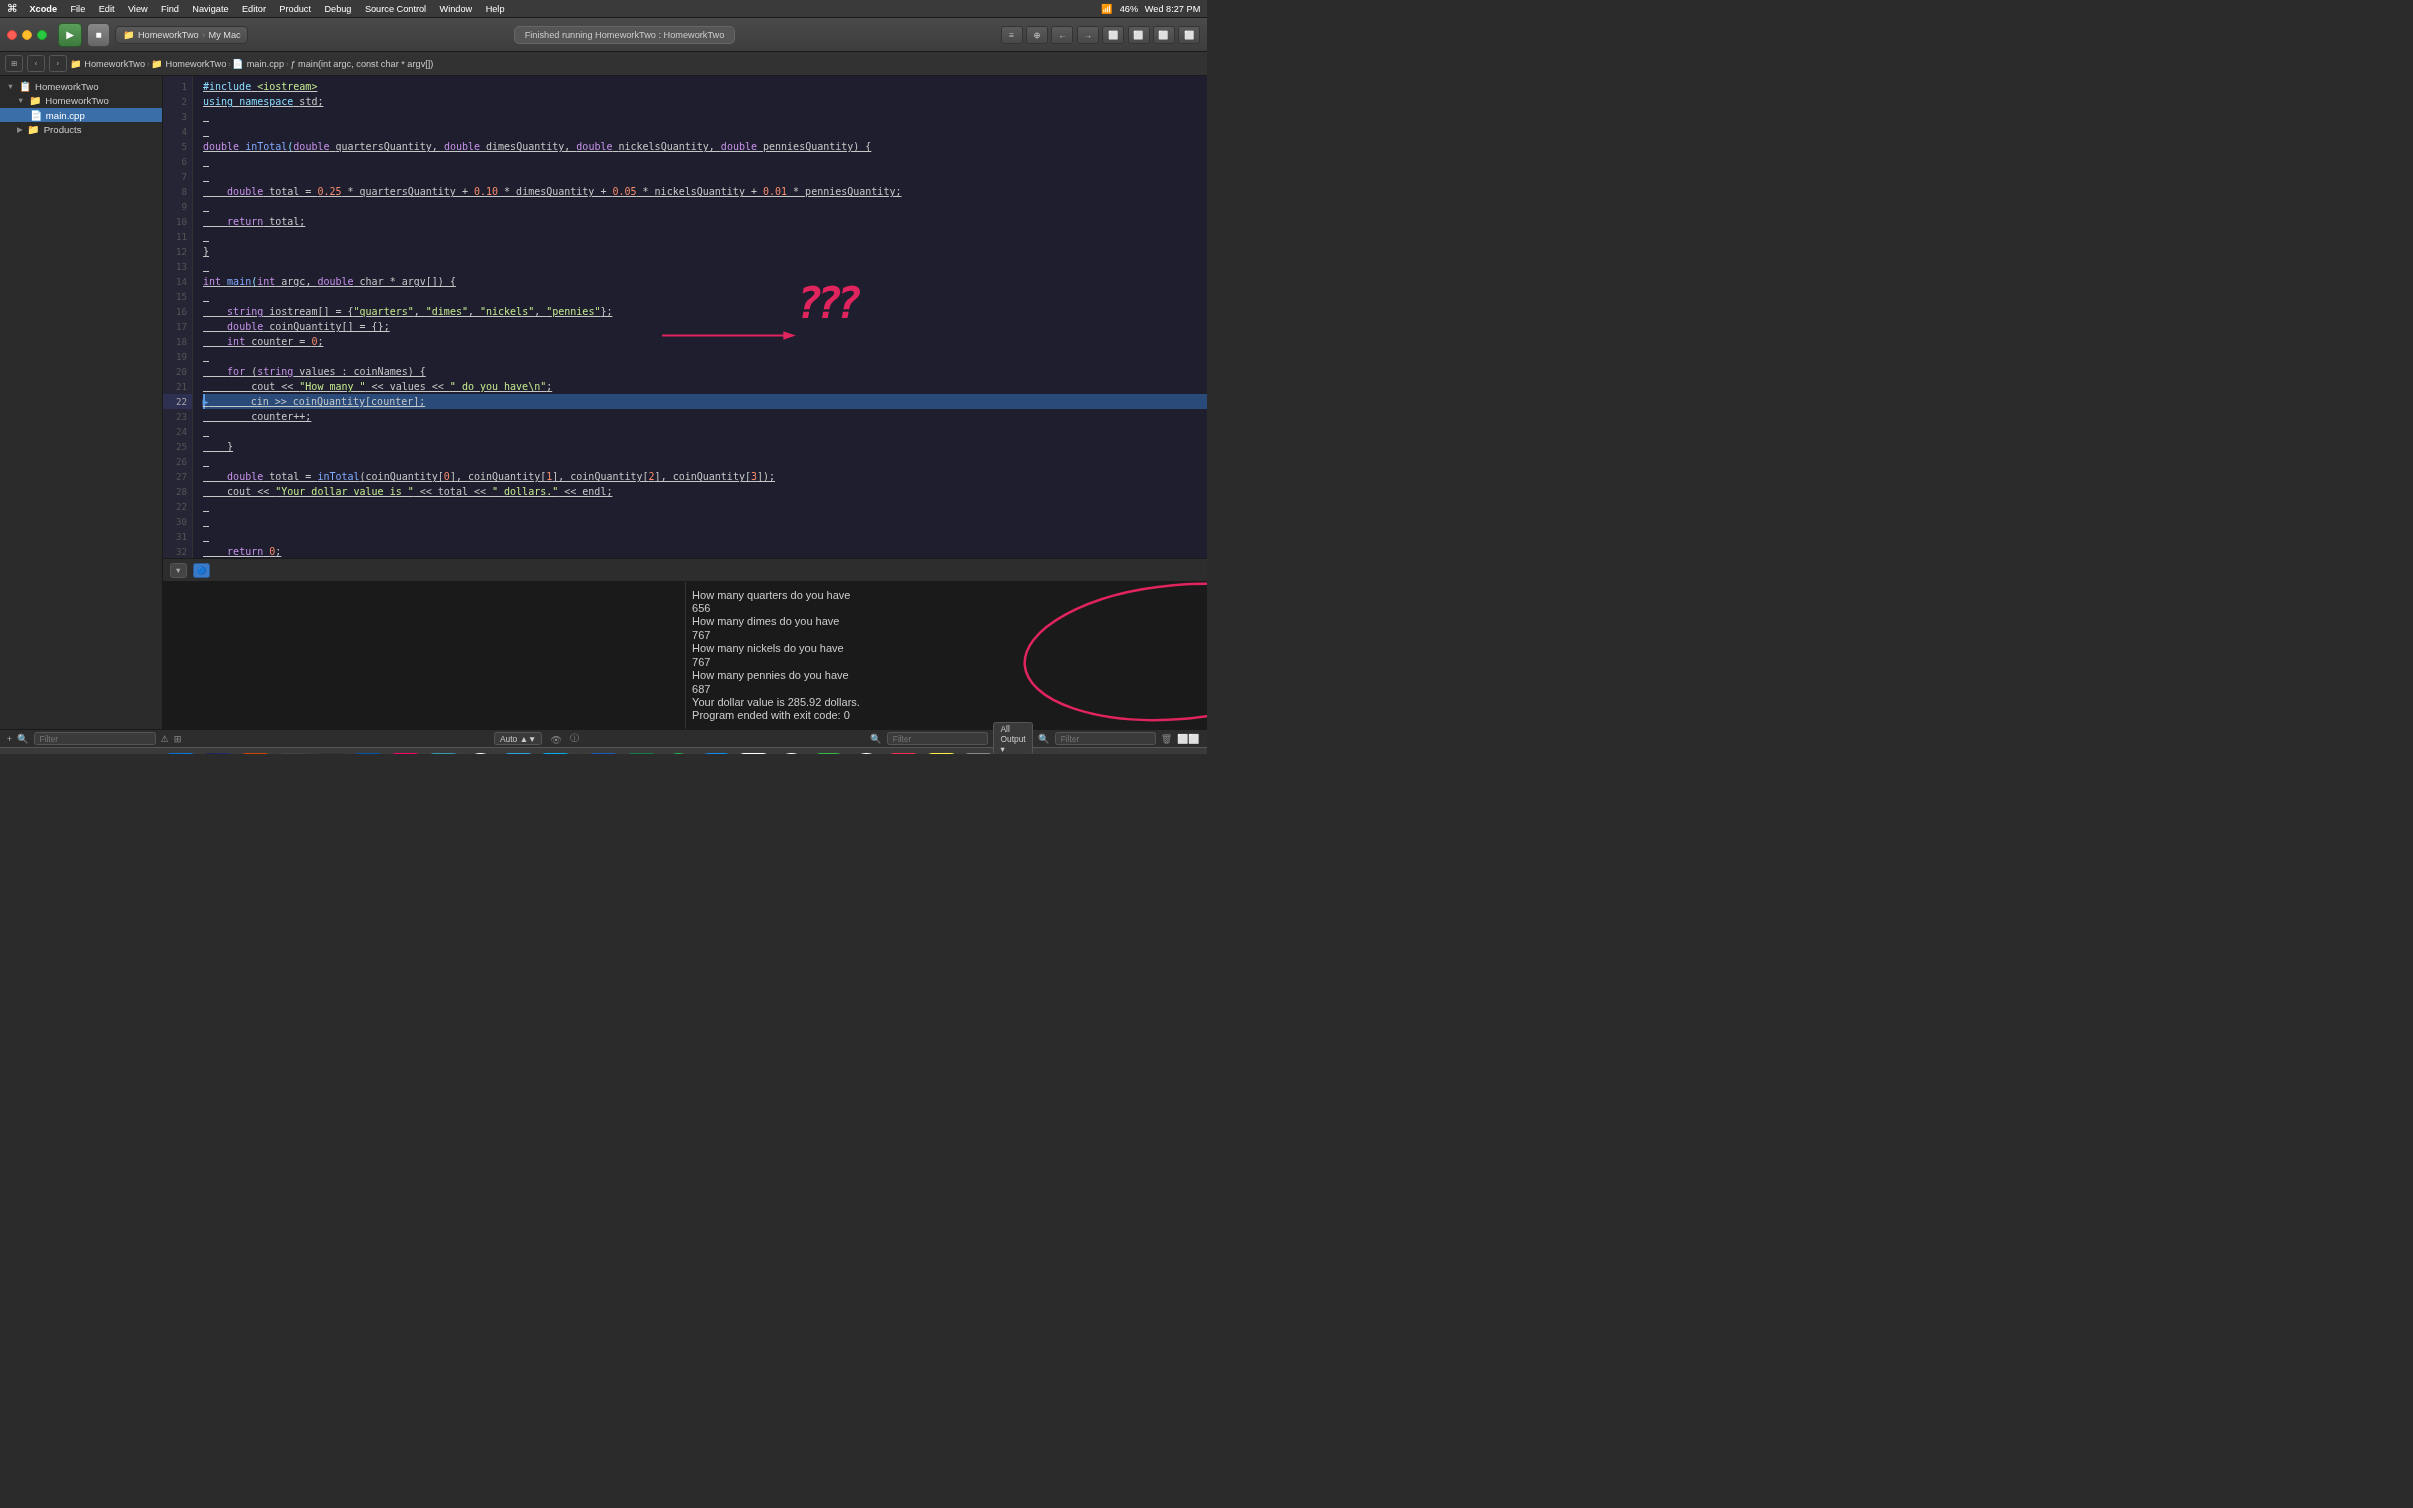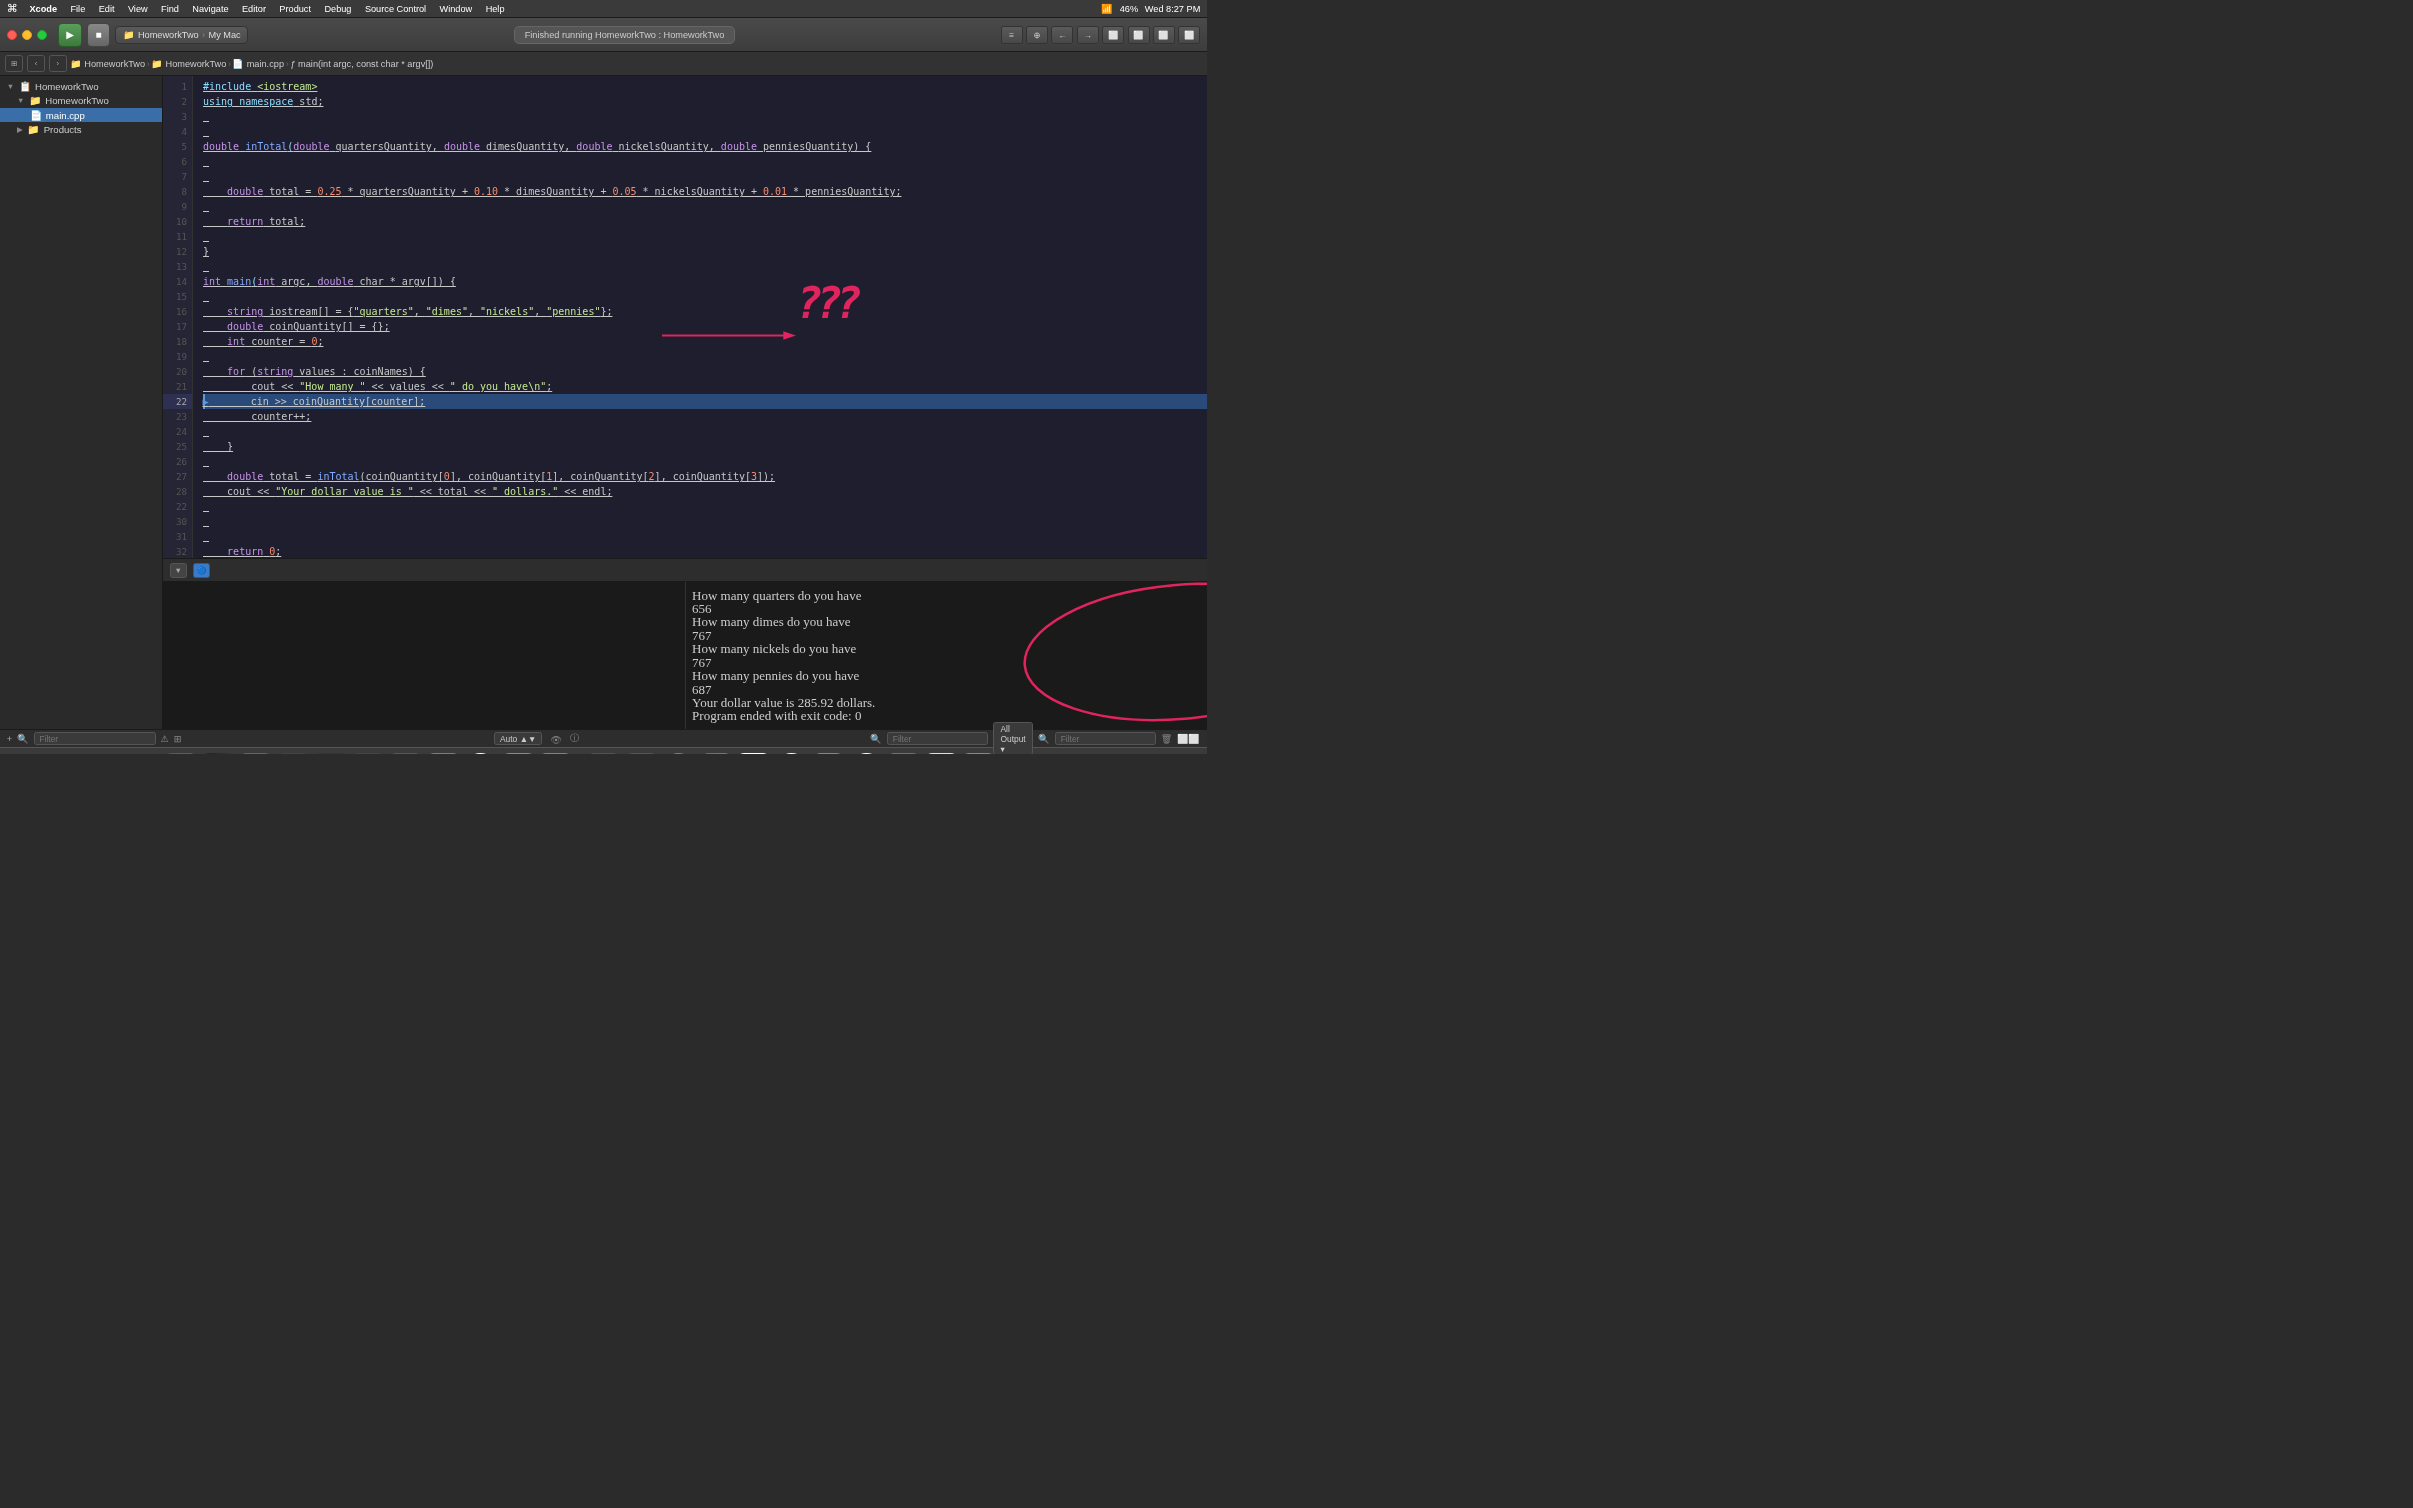--- a/index.html
+++ b/index.html
@@ -287,22 +287,22 @@
       padding: 6.7px;
       position: relative;
     }
     .console-separator {
       width: 0.8px;
       background: #333;
     }
     .console-right {
       flex: 1;
       padding: 6.7px;
-      font-family: Liberation Serif, serif;
-      font-size: 13px;
+      font-family: Liberation Sans, sans-serif;
+      font-size: 11px;
       color: #ccc;
       overflow: auto;
     }
     .console-output-line {
       line-height: 13.4px;
       white-space: pre;
     }
 
     
     #bottom-bar {

